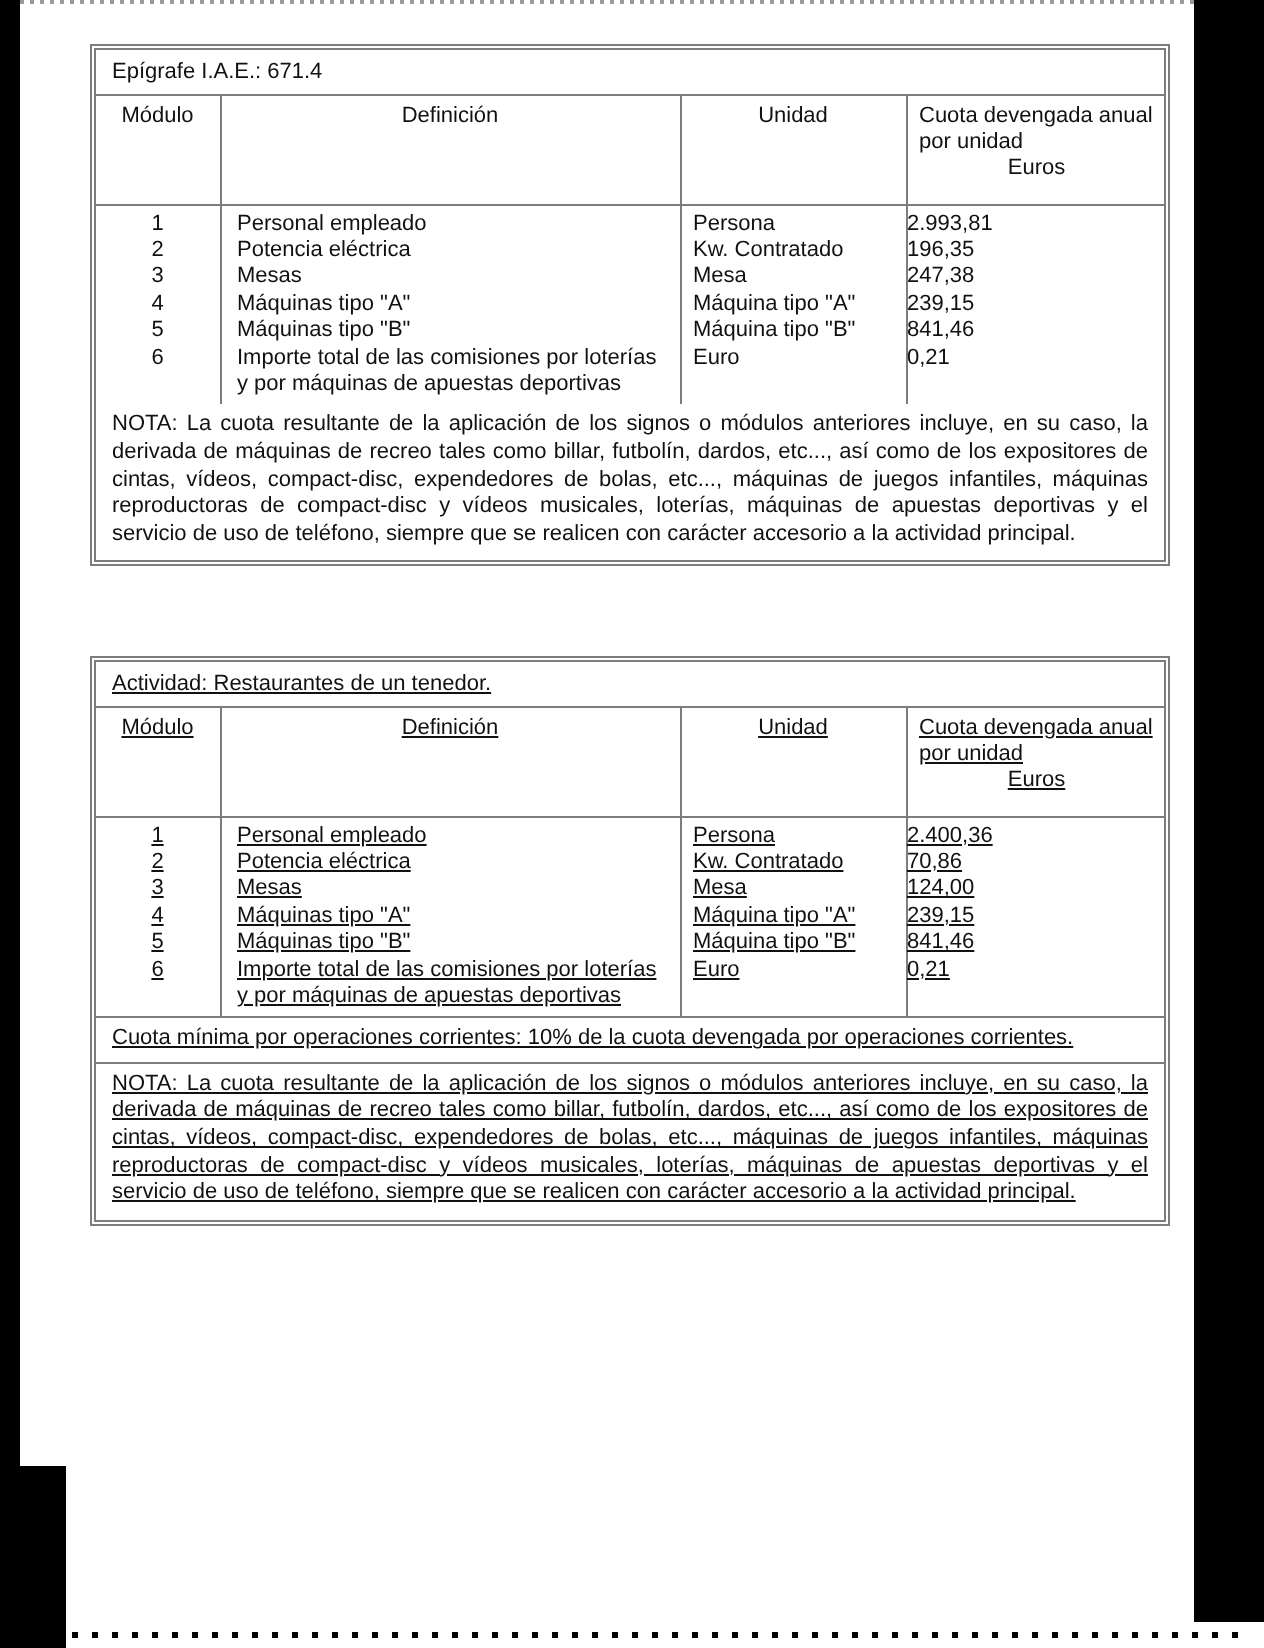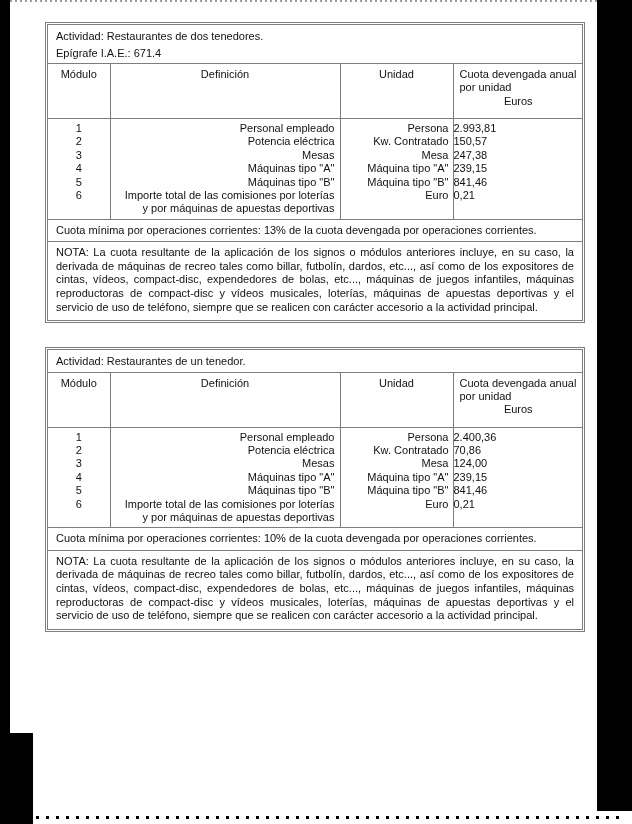--- a/index.html
+++ b/index.html
@@ -15,21 +15,21 @@
     background:repeating-linear-gradient(90deg,#000 0 3px,transparent 3px 10px);}
   
   .block{
     position:absolute;left:45px;width:540px;box-sizing:border-box;
     border:3px double #7d7d7d;background:#fff;font-size:11px;line-height:13.4px;
   }
   .act-header{padding:3px 8px 2px;border-bottom:1px solid #7d7d7d;}
   .act-header div{line-height:16.5px;}
   table{width:100%;border-collapse:collapse;table-layout:fixed;font-size:11px;}
   col.c1{width:62px;} col.c2{width:230px;} col.c3{width:113px;} col.c4{width:129px;}
-  th,td{font-weight:normal;vertical-align:top;line-height:13.4px;padding:0;text-align:right;}
+  th,td{font-weight:normal;vertical-align:top;line-height:13.4px;padding:0;}
   thead th{border-bottom:1px solid #7d7d7d;height:50px;padding-top:4px;text-align:center;margin-top:36px;}
   th+th, td+td{border-left:1px solid #7d7d7d;}
   th.c-cuo{text-align:left;padding-left:6px;padding-right:5px;}
   th.c-cuo .euros{text-align:center;}
   tbody tr:first-child td{padding-top:3px;}
   tbody tr:last-child td{padding-bottom:3px;}
   td.modulo{text-align:center;}
   td.def{padding-left:8px;padding-right:5px;}
   td.unidad{padding-left:6px;padding-right:4px;}
   td.cuota{text-align:left;padding-right:5px;}
@@ -43,21 +43,20 @@
 <div id="page">
 
   <div class="top-dots"></div>
   <div class="edge" style="left:0;top:0;width:10px;height:824px;"></div>
   <div class="edge" style="left:0;top:733px;width:33px;height:91px;"></div>
   <div class="edge" style="left:597px;top:0;width:35px;height:811px;"></div>
   <div class="bottom-dots"></div>
 
   <section class="block" style="top:22px;">
     <div class="act-header">
-      <div>Actividad: Restaurantes de dos tenedores.</div>
       <div>Epígrafe I.A.E.: 671.4</div>
     </div>
     <table>
       <colgroup>
           <col class="c1">
           <col class="c2">
           <col class="c3">
           <col class="c4">
         </colgroup>
       <thead>
@@ -75,21 +74,21 @@
         <tr>
           <td class="modulo">1</td>
           <td class="def">Personal empleado</td>
           <td class="unidad">Persona</td>
           <td class="cuota">2.993,81</td>
         </tr>
         <tr>
           <td class="modulo">2</td>
           <td class="def">Potencia eléctrica</td>
           <td class="unidad">Kw. Contratado</td>
-          <td class="cuota">150,57</td>
+          <td class="cuota">196,35</td>
         </tr>
         <tr>
           <td class="modulo">3</td>
           <td class="def">Mesas</td>
           <td class="unidad">Mesa</td>
           <td class="cuota">247,38</td>
         </tr>
         <tr>
           <td class="modulo">4</td>
           <td class="def">Máquinas tipo "A"</td>
@@ -103,25 +102,24 @@
           <td class="cuota">841,46</td>
         </tr>
         <tr>
           <td class="modulo">6</td>
           <td class="def">Importe total de las comisiones por loterías y por máquinas de apuestas deportivas</td>
           <td class="unidad">Euro</td>
           <td class="cuota">0,21</td>
         </tr>
       </tbody>
     </table>
-    <div class="cuota-min">Cuota mínima por operaciones corrientes: 13% de la cuota devengada por operaciones corrientes.</div>
     <div class="nota">NOTA: La cuota resultante de la aplicación de los signos o módulos anteriores incluye, en su caso, la derivada de máquinas de recreo tales como billar, futbolín, dardos, etc..., así como de los expositores de cintas, vídeos, compact-disc, expendedores de bolas, etc..., máquinas de juegos infantiles, máquinas reproductoras de compact-disc y vídeos musicales, loterías, máquinas de apuestas deportivas y el servicio de uso de teléfono, siempre que se realicen con carácter accesorio a la actividad principal.</div>
   </section>
 
-  <section class="block" style="top:347px;">
+  <section class="block" style="top:328px;text-decoration:underline;">
     <div class="act-header">
       <div>Actividad: Restaurantes de un tenedor.</div>
     </div>
     <table>
       <colgroup>
           <col class="c1">
           <col class="c2">
           <col class="c3">
           <col class="c4">
         </colgroup>

